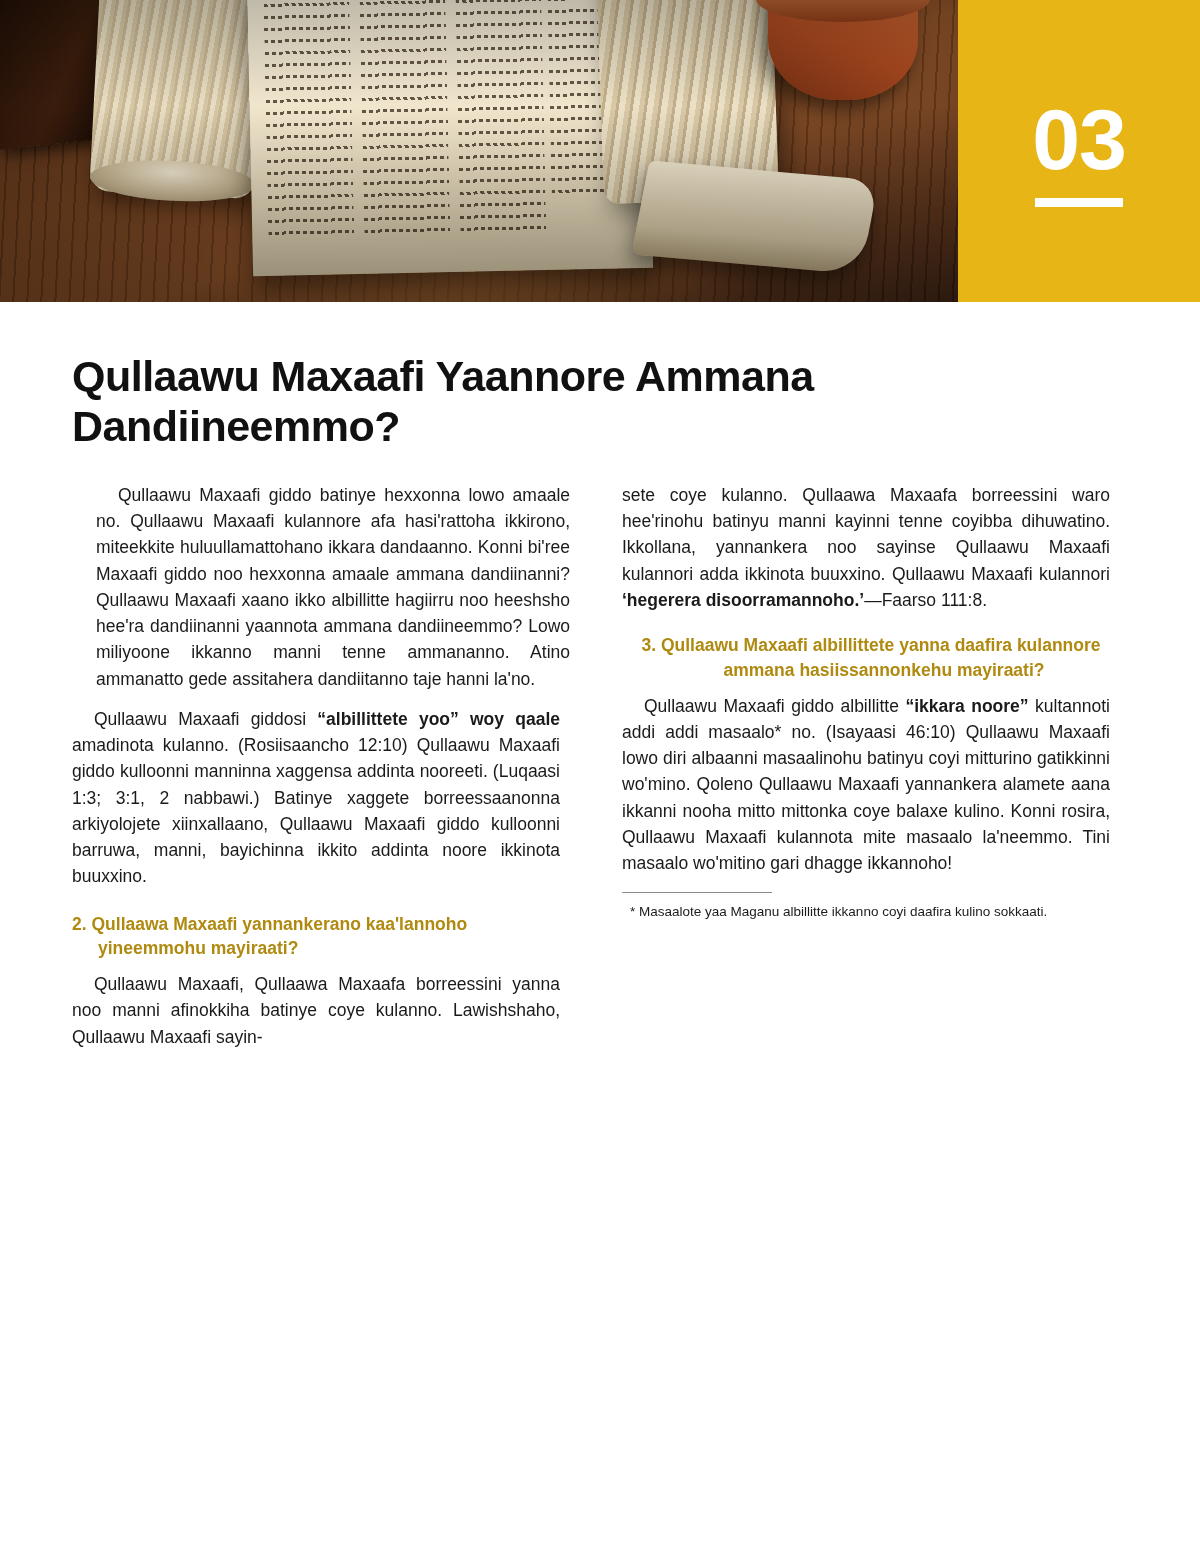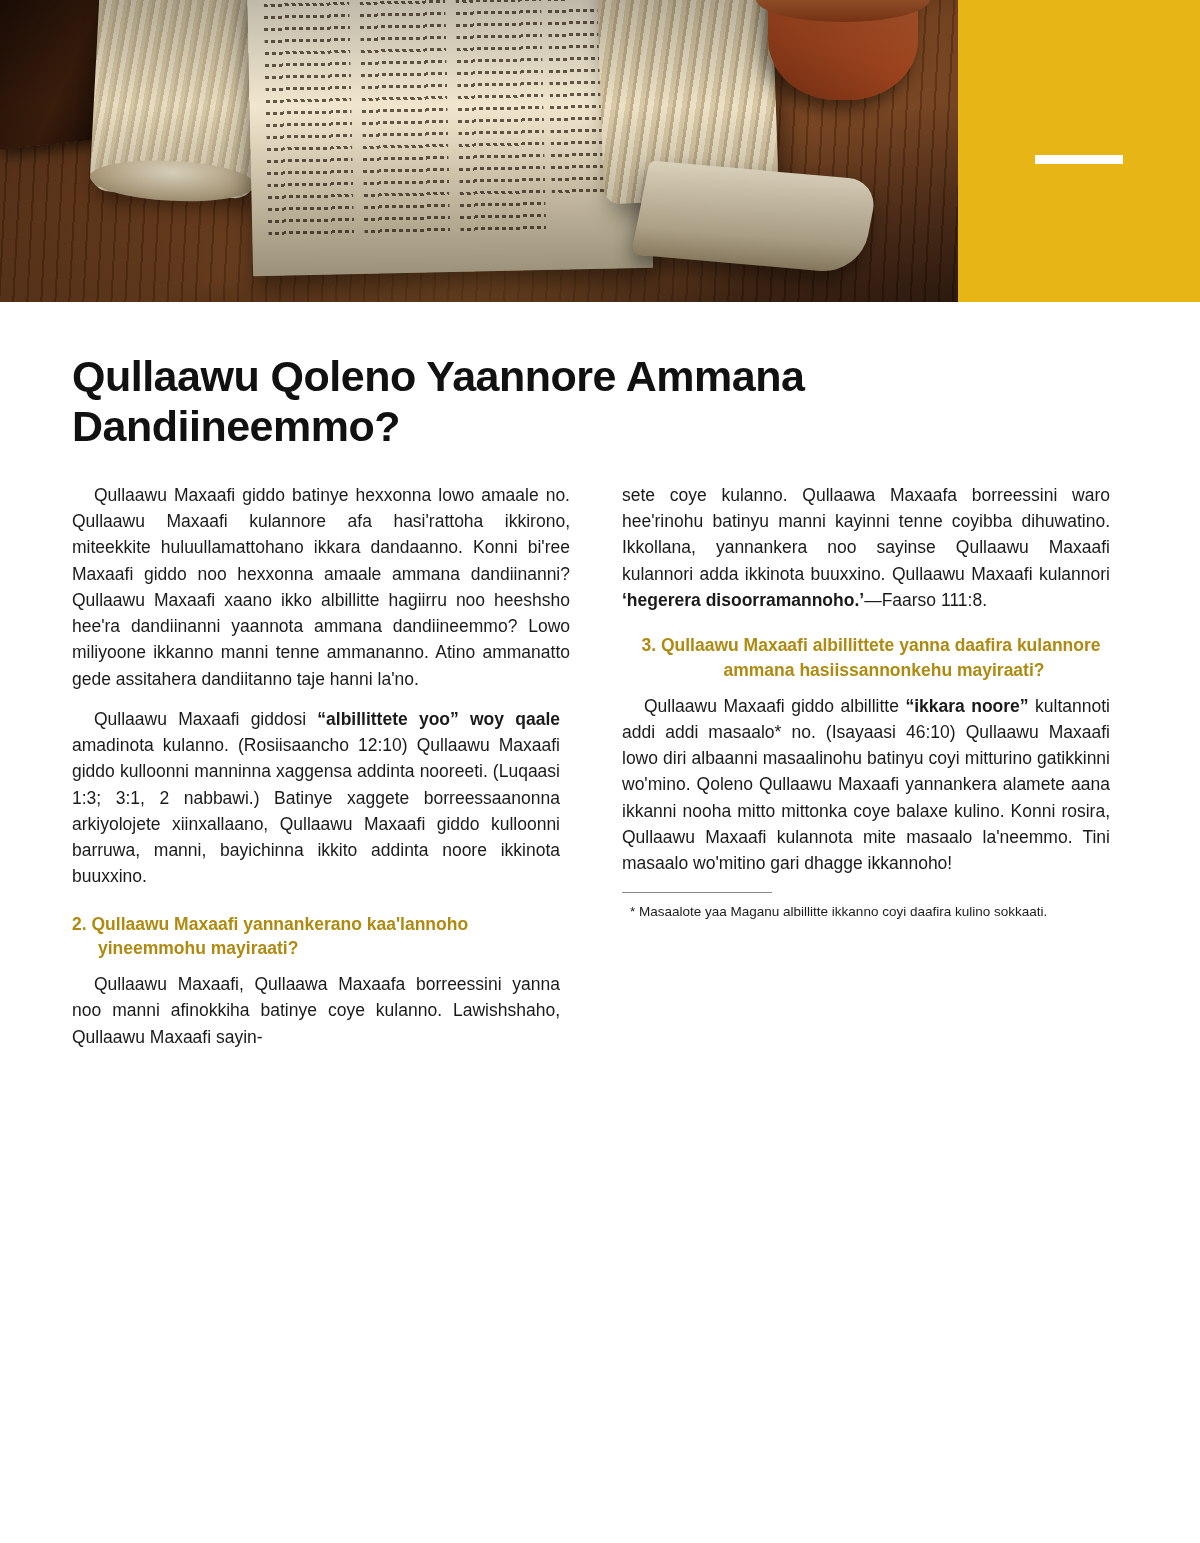--- a/index.html
+++ b/index.html
@@ -210,21 +210,21 @@
   .col-left, .col-right {
     width: 498px;
   }
   p.body {
     font-size: 17.5px;
     line-height: 1.5;
     text-align: justify;
     margin: 0 0 14px 0;
     color: #1b1b1b;
   }
-  p.body.indent { text-indent: 22px; }
+  p.body.indent { text-indent: 22px; margin-left: 24px; }
   .qnum {
     font-size: 17.5px;
     font-weight: bold;
     color: #b08a10;
     line-height: 1.42;
     margin: 22px 0 10px 0;
     padding-left: 26px;
     text-indent: -26px;
   }
   .answer {
@@ -264,38 +264,39 @@
       <div class="col c3"></div>
       <div class="col c4"></div>
     </div>
     <div class="scroll-roll-2"></div>
     <div class="scroll-tail"></div>
     <div class="jar"></div>
     <div class="jar-lip"></div>
     <div class="photo-shadow"></div>
   </div>
   <div class="header-number">
+    <div class="num">03</div>
     <div class="rule"></div>
   </div>
 </div>
 
 <div class="page-body">
 
-  <h1 class="title">Qullaawu Qoleno Yaannore Ammana Dandiineemmo?</h1>
+  <h1 class="title">Qullaawu Maxaafi Yaannore Ammana Dandiineemmo?</h1>
 
   <div class="columns">
 
     <div class="col-left">
       <p class="body indent">Qullaawu Maxaafi giddo batinye hexxonna lowo amaale no. Qullaawu Maxaafi kulannore afa hasi'rattoha ikkirono, miteekkite huluullamattohano ikkara dandaanno. Konni bi'ree Maxaafi giddo noo hexxonna amaale ammana dandiinanni? Qullaawu Maxaafi xaano ikko albillitte hagiirru noo heeshsho hee'ra dandiinanni yaannota ammana dandiineemmo? Lowo miliyoone ikkanno manni tenne ammananno. Atino ammanatto gede assitahera dandiitanno taje hanni la'no.</p>
 
       <p class="answer">Qullaawu Maxaafi giddosi <b>“albillittete yoo” woy qaale</b> amadinota kulanno. (Rosiisaancho 12:10) Qullaawu Maxaafi giddo kulloonni manninna xaggensa addinta nooreeti. (Luqaasi 1:3; 3:1, 2 nabbawi.) Batinye xaggete borreessaanonna arkiyolojete xiinxallaano, Qullaawu Maxaafi giddo kulloonni barruwa, manni, bayichinna ikkito addinta noore ikkinota buuxxino.</p>
 
       <div class="qnum">
         <span>2. </span>
-        <span>Qullaawu Maxaafi yannankerano kaa'lannoho yineemmohu mayiraati?</span>
+        <span>Qullaawa Maxaafi yannankerano kaa'lannoho yineemmohu mayiraati?</span>
       </div>
       <p class="answer">Qullaawu Maxaafi, Qullaawa Maxaafa borreessini yanna noo manni afinokkiha batinye coye kulanno. Lawishshaho, Qullaawu Maxaafi sayin-</p>
     </div>
 
     <div class="col-right">
       <p class="answer" style="text-indent:0;">sete coye kulanno. Qullaawa Maxaafa borreessini waro hee'rinohu batinyu manni kayinni tenne coyibba dihuwatino. Ikkollana, yannankera noo sayinse Qullaawu Maxaafi kulannori adda ikkinota buuxxino. Qullaawu Maxaafi kulannori <b>‘hegerera disoorramannoho.’</b>—Faarso 111:8.</p>
 
       <div class="qnum" style="margin-top:20px;text-align:center;">
         <span>3. </span>
         <span>Qullaawu Maxaafi albillittete yanna daafira kulannore ammana hasiissannonkehu mayiraati?</span>

